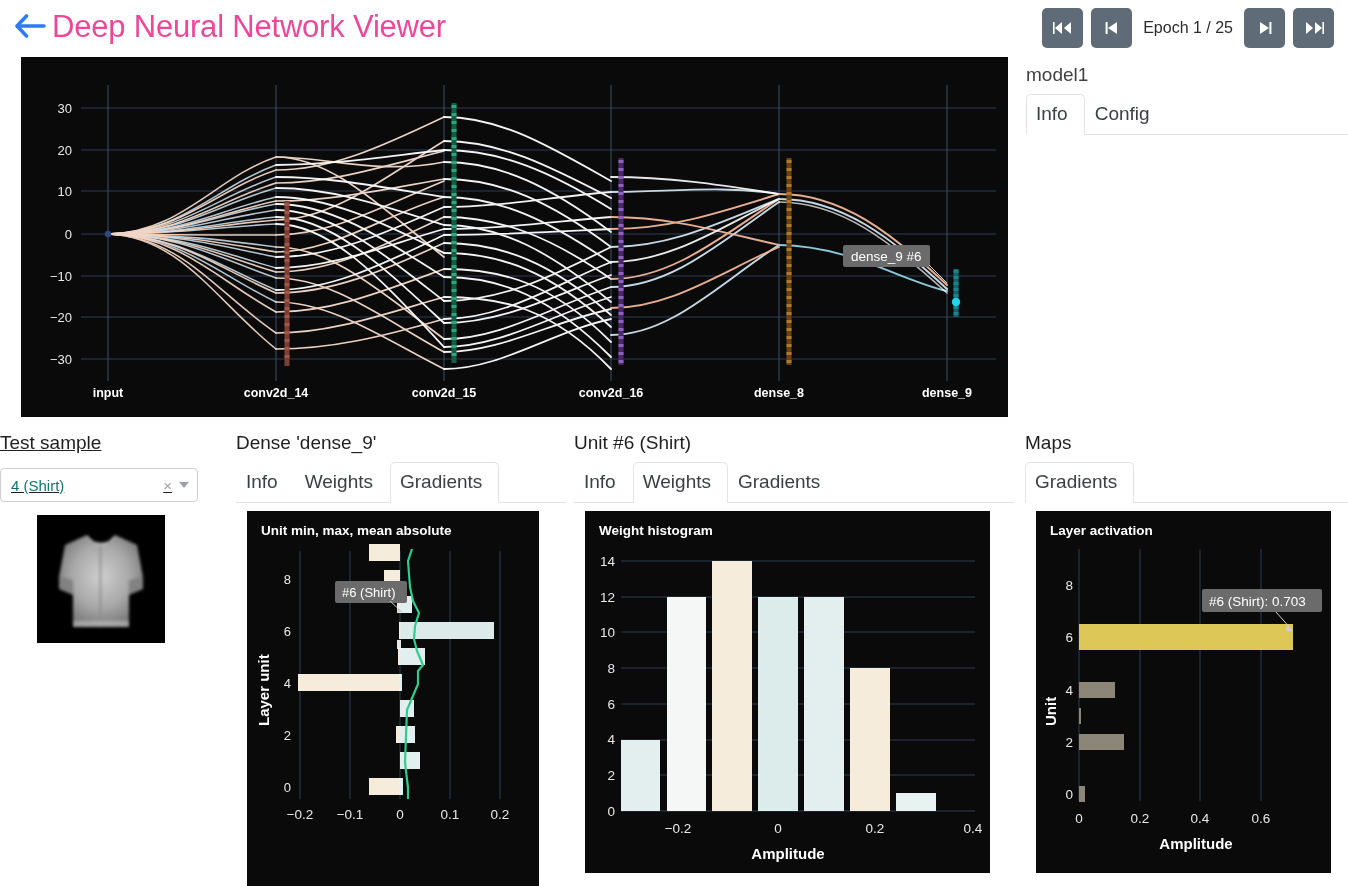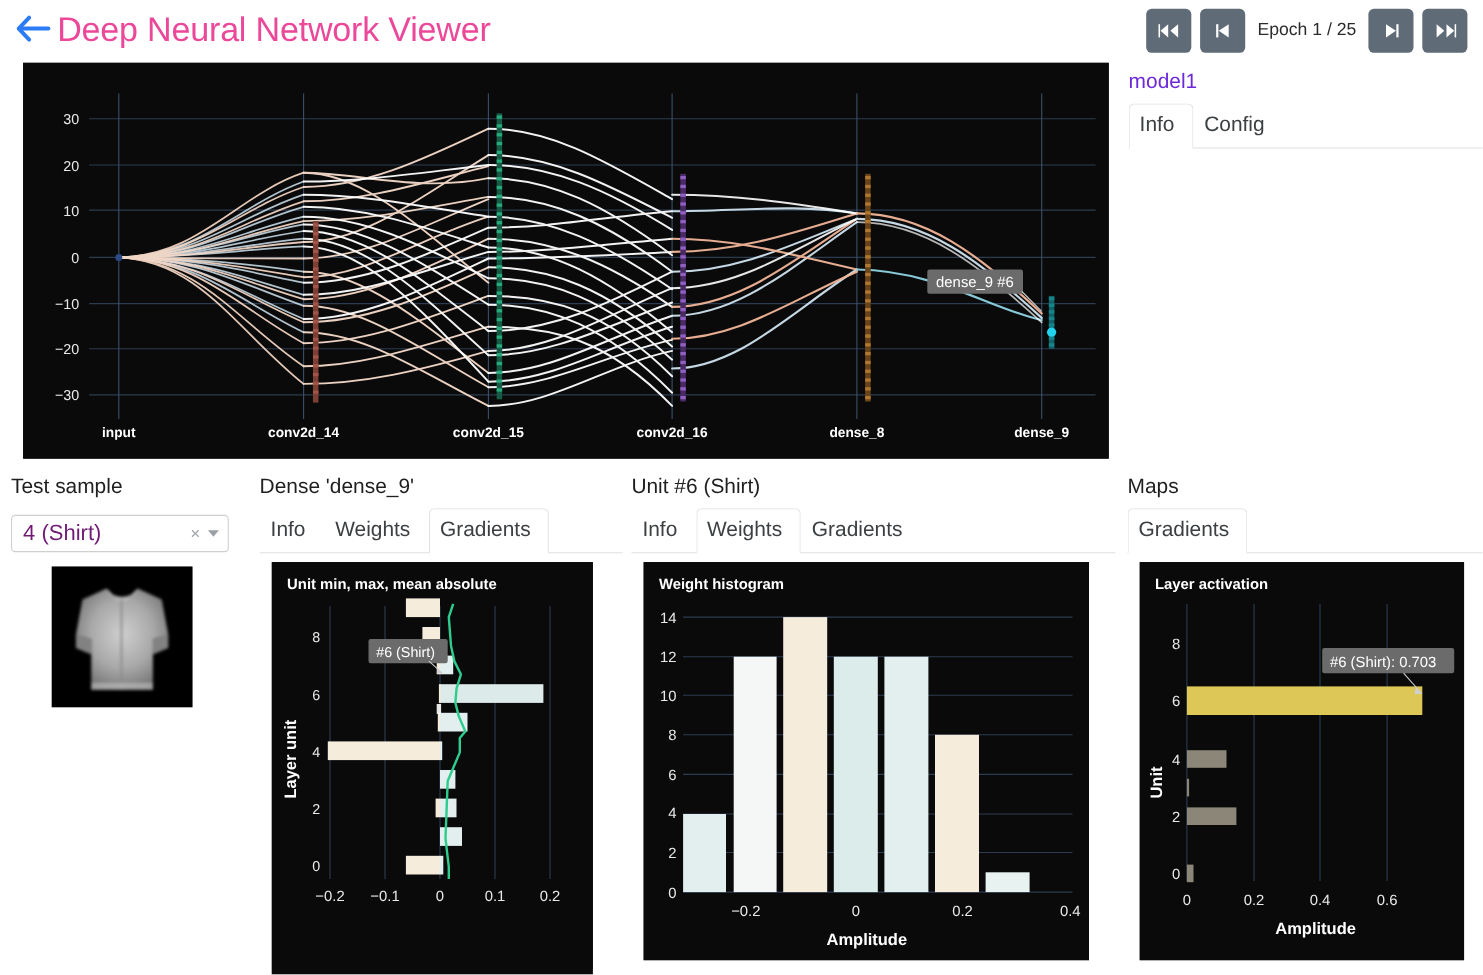--- a/index.html
+++ b/index.html
@@ -20,21 +20,21 @@
 
   
   .epoch-bar { position: absolute; right: 14px; top: 8px; display: flex; align-items: center; gap: 8px; }
   .epoch-btn {
     width: 41px; height: 40px; border-radius: 5px; background: #5f6b77;
     border: none; color: #fff; display: flex; align-items: center; justify-content: center; cursor: pointer;
   }
   .epoch-label { font-size: 16px; color: #2b2b2b; padding: 0 3px; white-space: nowrap; text-align: center; }
 
   
-  .model-title { position: absolute; left: 1026px; top: 64px; font-size: 19px; color: #6d28d9; }
+  .model-title { position: absolute; left: 1026px; top: 64px; font-size: 19px; color: #404040; }
   .right-tabs { position: absolute; left: 1026px; top: 99px; width: 322px; height: 36px; }
 
   
   .tabstrip { display: flex; align-items: flex-end; height: 36px; position: relative; }
   .tabstrip::after {
     content: ""; position: absolute; left: 0; right: 0; bottom: 0; height: 1px; background: #e3e3e3;
   }
   .tab {
     font-size: 19px; color: #3c4043; padding: 8px 16px 9px 9px; cursor: pointer;
     border: 1px solid transparent; border-bottom: none; background: transparent;
@@ -48,30 +48,30 @@
   .tab.active::after {
     content: ""; position: absolute; left: 0; right: 0; bottom: -1px; height: 2px; background: #ffffff; z-index: 3;
   }
 
   
   .net-wrap { position: absolute; left: 21px; top: 57px; width: 987px; height: 360px; background: #0a0a0a; }
 
   
   .sec-title { font-size: 19px; color: #1f1f1f; }
 
-  .panel-test { position: absolute; left: 10px; top: 432px; width: 215px; }
+  .panel-test { position: absolute; left: 0; top: 432px; width: 215px; text-decoration: underline; }
   .panel-dense { position: absolute; left: 236px; top: 432px; width: 330px; }
   .panel-unit  { position: absolute; left: 574px; top: 432px; width: 440px; }
   .panel-maps  { position: absolute; left: 1025px; top: 432px; width: 323px; }
 
   .select-box {
     margin-top: 14px; width: 198px; height: 34px; border: 1px solid #cfcfcf; border-radius: 4px;
     background: #fff; display: flex; align-items: center; padding: 0 8px 0 10px; cursor: pointer;
   }
-  .select-value { font-size: 20px; color: #701a75; flex: 1; }
+  .select-value { font-size: 15px; color: #0f766e; flex: 1; }
   .select-clear { font-size: 15px; color: #9aa0a6; padding: 0 7px; cursor: pointer; line-height: 1; }
   .select-caret { width: 0; height: 0; border-left: 5px solid transparent; border-right: 5px solid transparent; border-top: 6px solid #9aa0a6; cursor: pointer; }
 
   .sample-img { margin-top: 13px; margin-left: 37px; width: 128px; height: 128px; background: #000; position: relative; overflow: hidden; }
 
   .chart-tabs { margin-top: 13px; }
   .chart-box { background: #0a0a0a; position: relative; overflow: hidden; }
 </style>
 </head>
 <body>

